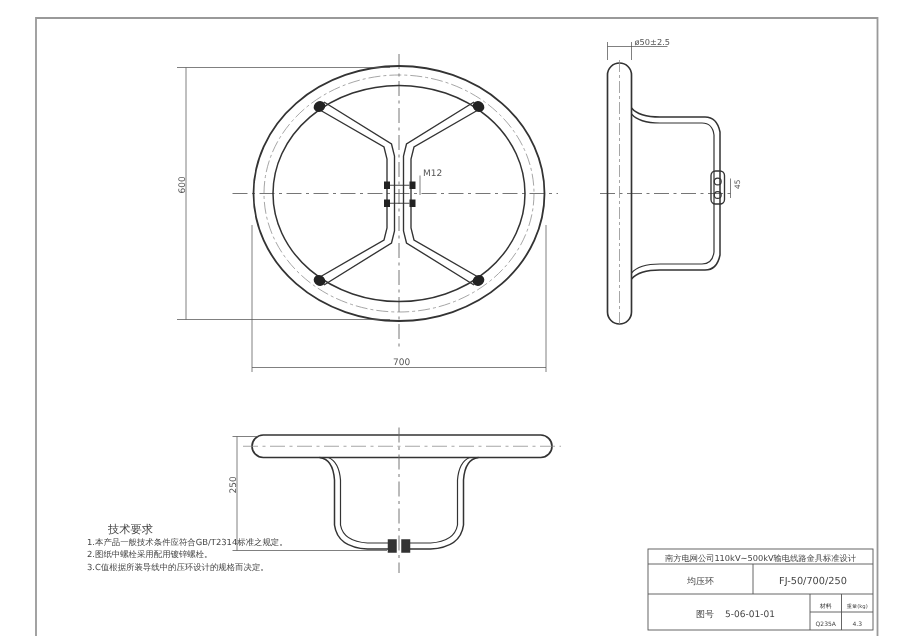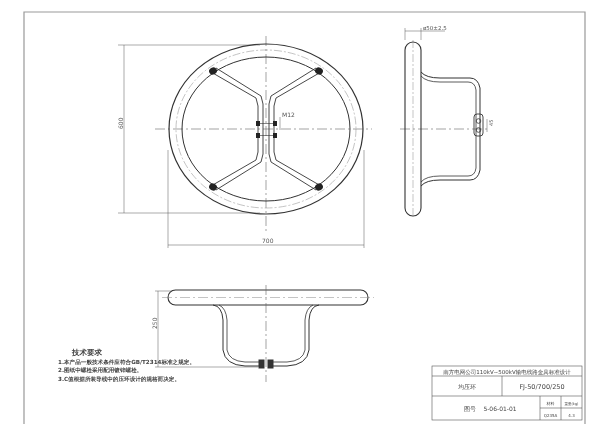--- a/index.html
+++ b/index.html
@@ -1,20 +1,20 @@
 <!DOCTYPE html>
 <html><head>
 <meta charset="utf-8">
 <style>
   html, body { margin:0; padding:0; background:#ffffff; }
   body { width:600px; height:424px; position:relative; overflow:hidden; font-family:"DejaVu Sans", sans-serif; color:#333; }
   #sheet { position:absolute; left:0; top:0; width:600px; height:424px; }
   svg text { font-family:"DejaVu Sans", sans-serif; fill:#555; }
   .tb-text { font-family:"DejaVu Sans", sans-serif; fill:#444; }
-  .tech { position:absolute; left:58px; top:348px; font-size:5.6px; line-height:8.4px; color:#444;font-weight:bold; }
+  .tech { position:absolute; left:58px; top:348px; font-size:5.6px; line-height:8.4px; color:#444; }
   .tech .title { font-size:7.5px; padding-left:14px; line-height:10px; }
 </style>
 </head>
 <body>
 
 <div id="sheet">
 <svg width="600" height="424" viewBox="0 0 600 424" xmlns="http://www.w3.org/2000/svg">
 
   <g>
     <polyline points="24,424 24,12 585,12 585,424" fill="none" stroke="#999" stroke-width="1.2"></polyline>

